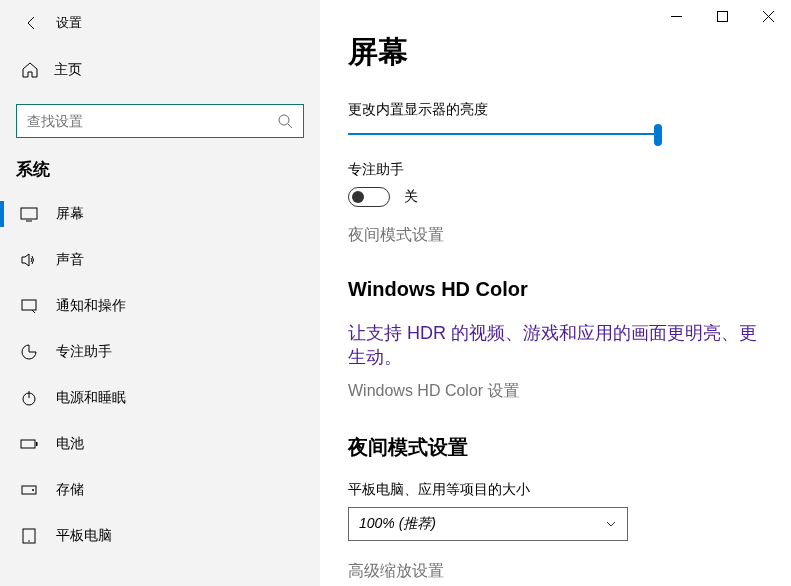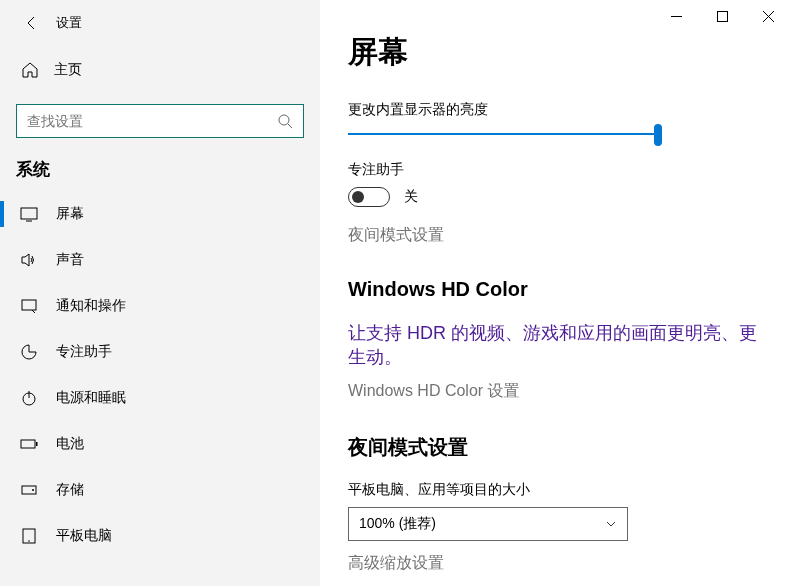--- a/index.html
+++ b/index.html
@@ -25,21 +25,21 @@
 .section-title { font-size: 20px; font-weight: 600; margin-bottom: 20px; }
 .field-label { font-size: 14px; margin-bottom: 8px; }
 .slider-track { width: 310px; height: 2px; background: #0078d4; position: relative; margin-bottom: 26px; margin-top: 14px; }
 .slider-thumb { position: absolute; right: -4px; top: -9px; width: 8px; height: 22px; background: #0078d4; border-radius: 4px; }
 .toggle-row { display: flex; align-items: center; gap: 14px; margin-bottom: 18px; }
 .toggle { width: 42px; height: 20px; border: 1px solid #333; border-radius: 10px; position: relative; cursor: pointer; }
 .toggle-knob { position: absolute; left: 3px; top: 3px; width: 12px; height: 12px; background: #333; border-radius: 50%; }
 .toggle-label { font-size: 14px; }
 .link { color: #737373; font-size: 16px; cursor: pointer; display: inline-block; margin-bottom: 32px; text-align: center; }
 .desc { font-size: 18px; color: #4c1d95; margin-bottom: 12px; }
-.select-box { width: 280px; height: 34px; border: 1px solid #666; display: flex; align-items: center; justify-content: space-between; padding: 1px 10px; cursor: pointer; margin-bottom: 12px; }
+.select-box { width: 280px; height: 34px; border: 1px solid #666; display: flex; align-items: center; justify-content: space-between; padding: 1px 10px; cursor: pointer; margin-bottom: 20px; font-style: italic; }
 .select-val { font-size: 14px; }
 svg { display: block; }
 </style>
 </head>
 <body>
 
 <div class="sidebar">
   <div class="titlebar">
     <div class="back-btn">
       <svg width="16" height="16" viewBox="0 0 16 16">

